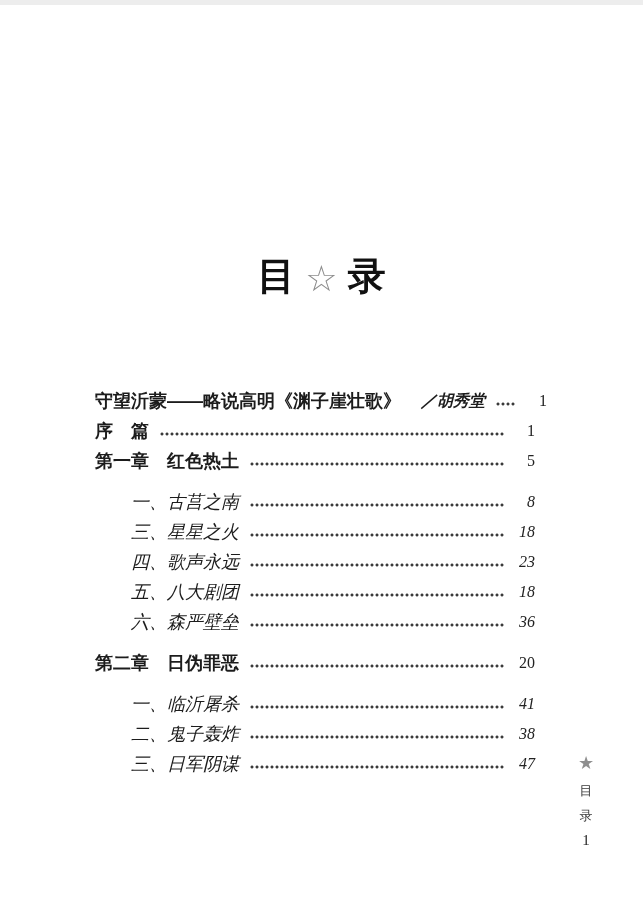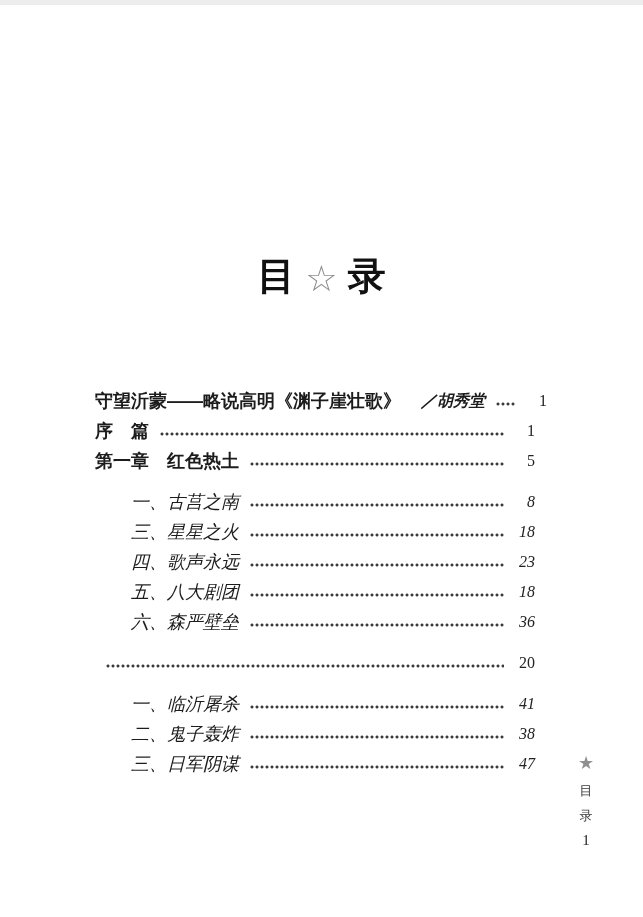--- a/index.html
+++ b/index.html
@@ -177,20 +177,21 @@
     </div>
 
     <div class="row section">
       <span class="label">六、森严壁垒</span>
 
       <span class="leader"></span>
       <span class="pagenum">36</span>
     </div>
 
     <div class="row chapter gap">
+      <span class="label">第二章　日伪罪恶</span>
 
       <span class="leader"></span>
       <span class="pagenum">20</span>
     </div>
 
     <div class="row section gap">
       <span class="label">一、临沂屠杀</span>
 
       <span class="leader"></span>
       <span class="pagenum">41</span>

